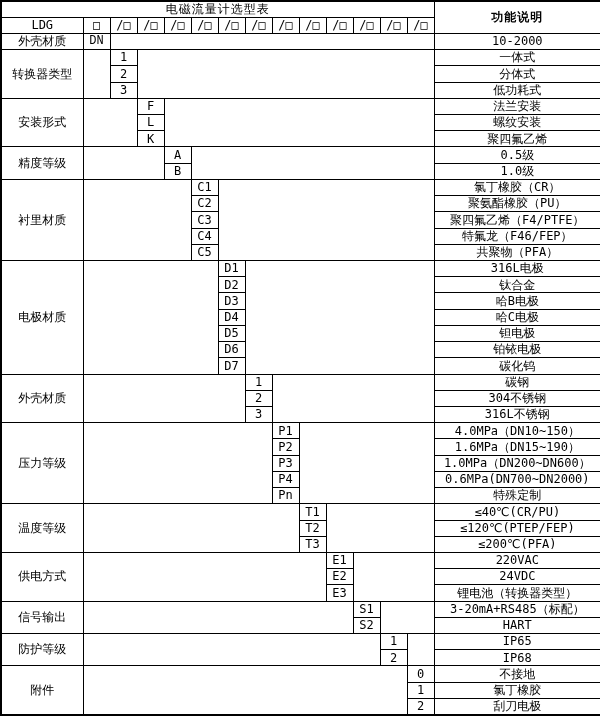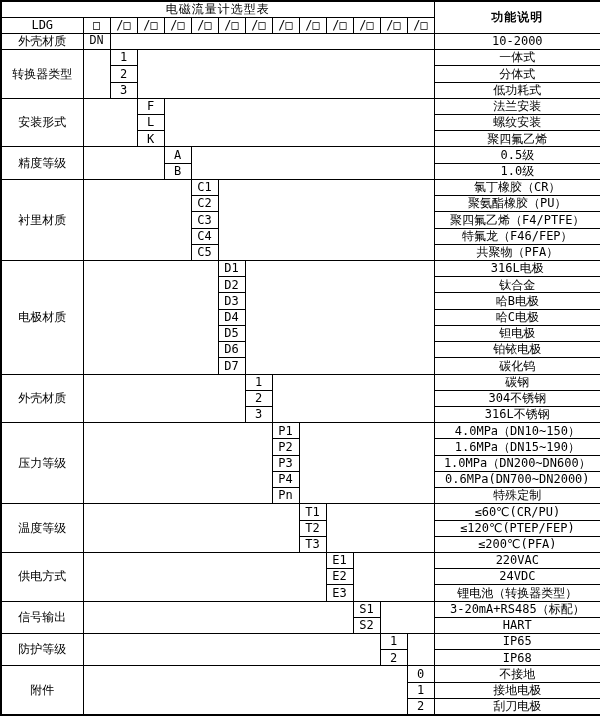--- a/index.html
+++ b/index.html
@@ -209,21 +209,21 @@
         </tr>
         <tr>
           <td>Pn</td>
           <td>特殊定制</td>
         </tr>
         <tr>
           <td class="cat-label" rowspan="3">温度等级</td>
           <td class="filler" colspan="8" rowspan="3"></td>
           <td>T1</td>
           <td class="filler" colspan="4" rowspan="3"></td>
-          <td>≤60℃(CR/PU)</td>
+          <td>≤40℃(CR/PU)</td>
         </tr>
         <tr>
           <td>T2</td>
           <td>≤120℃(PTEP/FEP)</td>
         </tr>
         <tr>
           <td>T3</td>
           <td>≤200℃(PFA)</td>
         </tr>
         <tr>
@@ -264,21 +264,21 @@
           <td>IP68</td>
         </tr>
         <tr>
           <td class="cat-label" rowspan="3">附件</td>
           <td class="filler" colspan="12" rowspan="3"></td>
           <td>0</td>
           <td>不接地</td>
         </tr>
         <tr>
           <td>1</td>
-          <td>接地电极</td>
+          <td>氯丁橡胶</td>
         </tr>
         <tr>
           <td>2</td>
           <td>刮刀电极</td>
         </tr>
       </tbody>
   </table>
 </div>
 
 </body></html>

